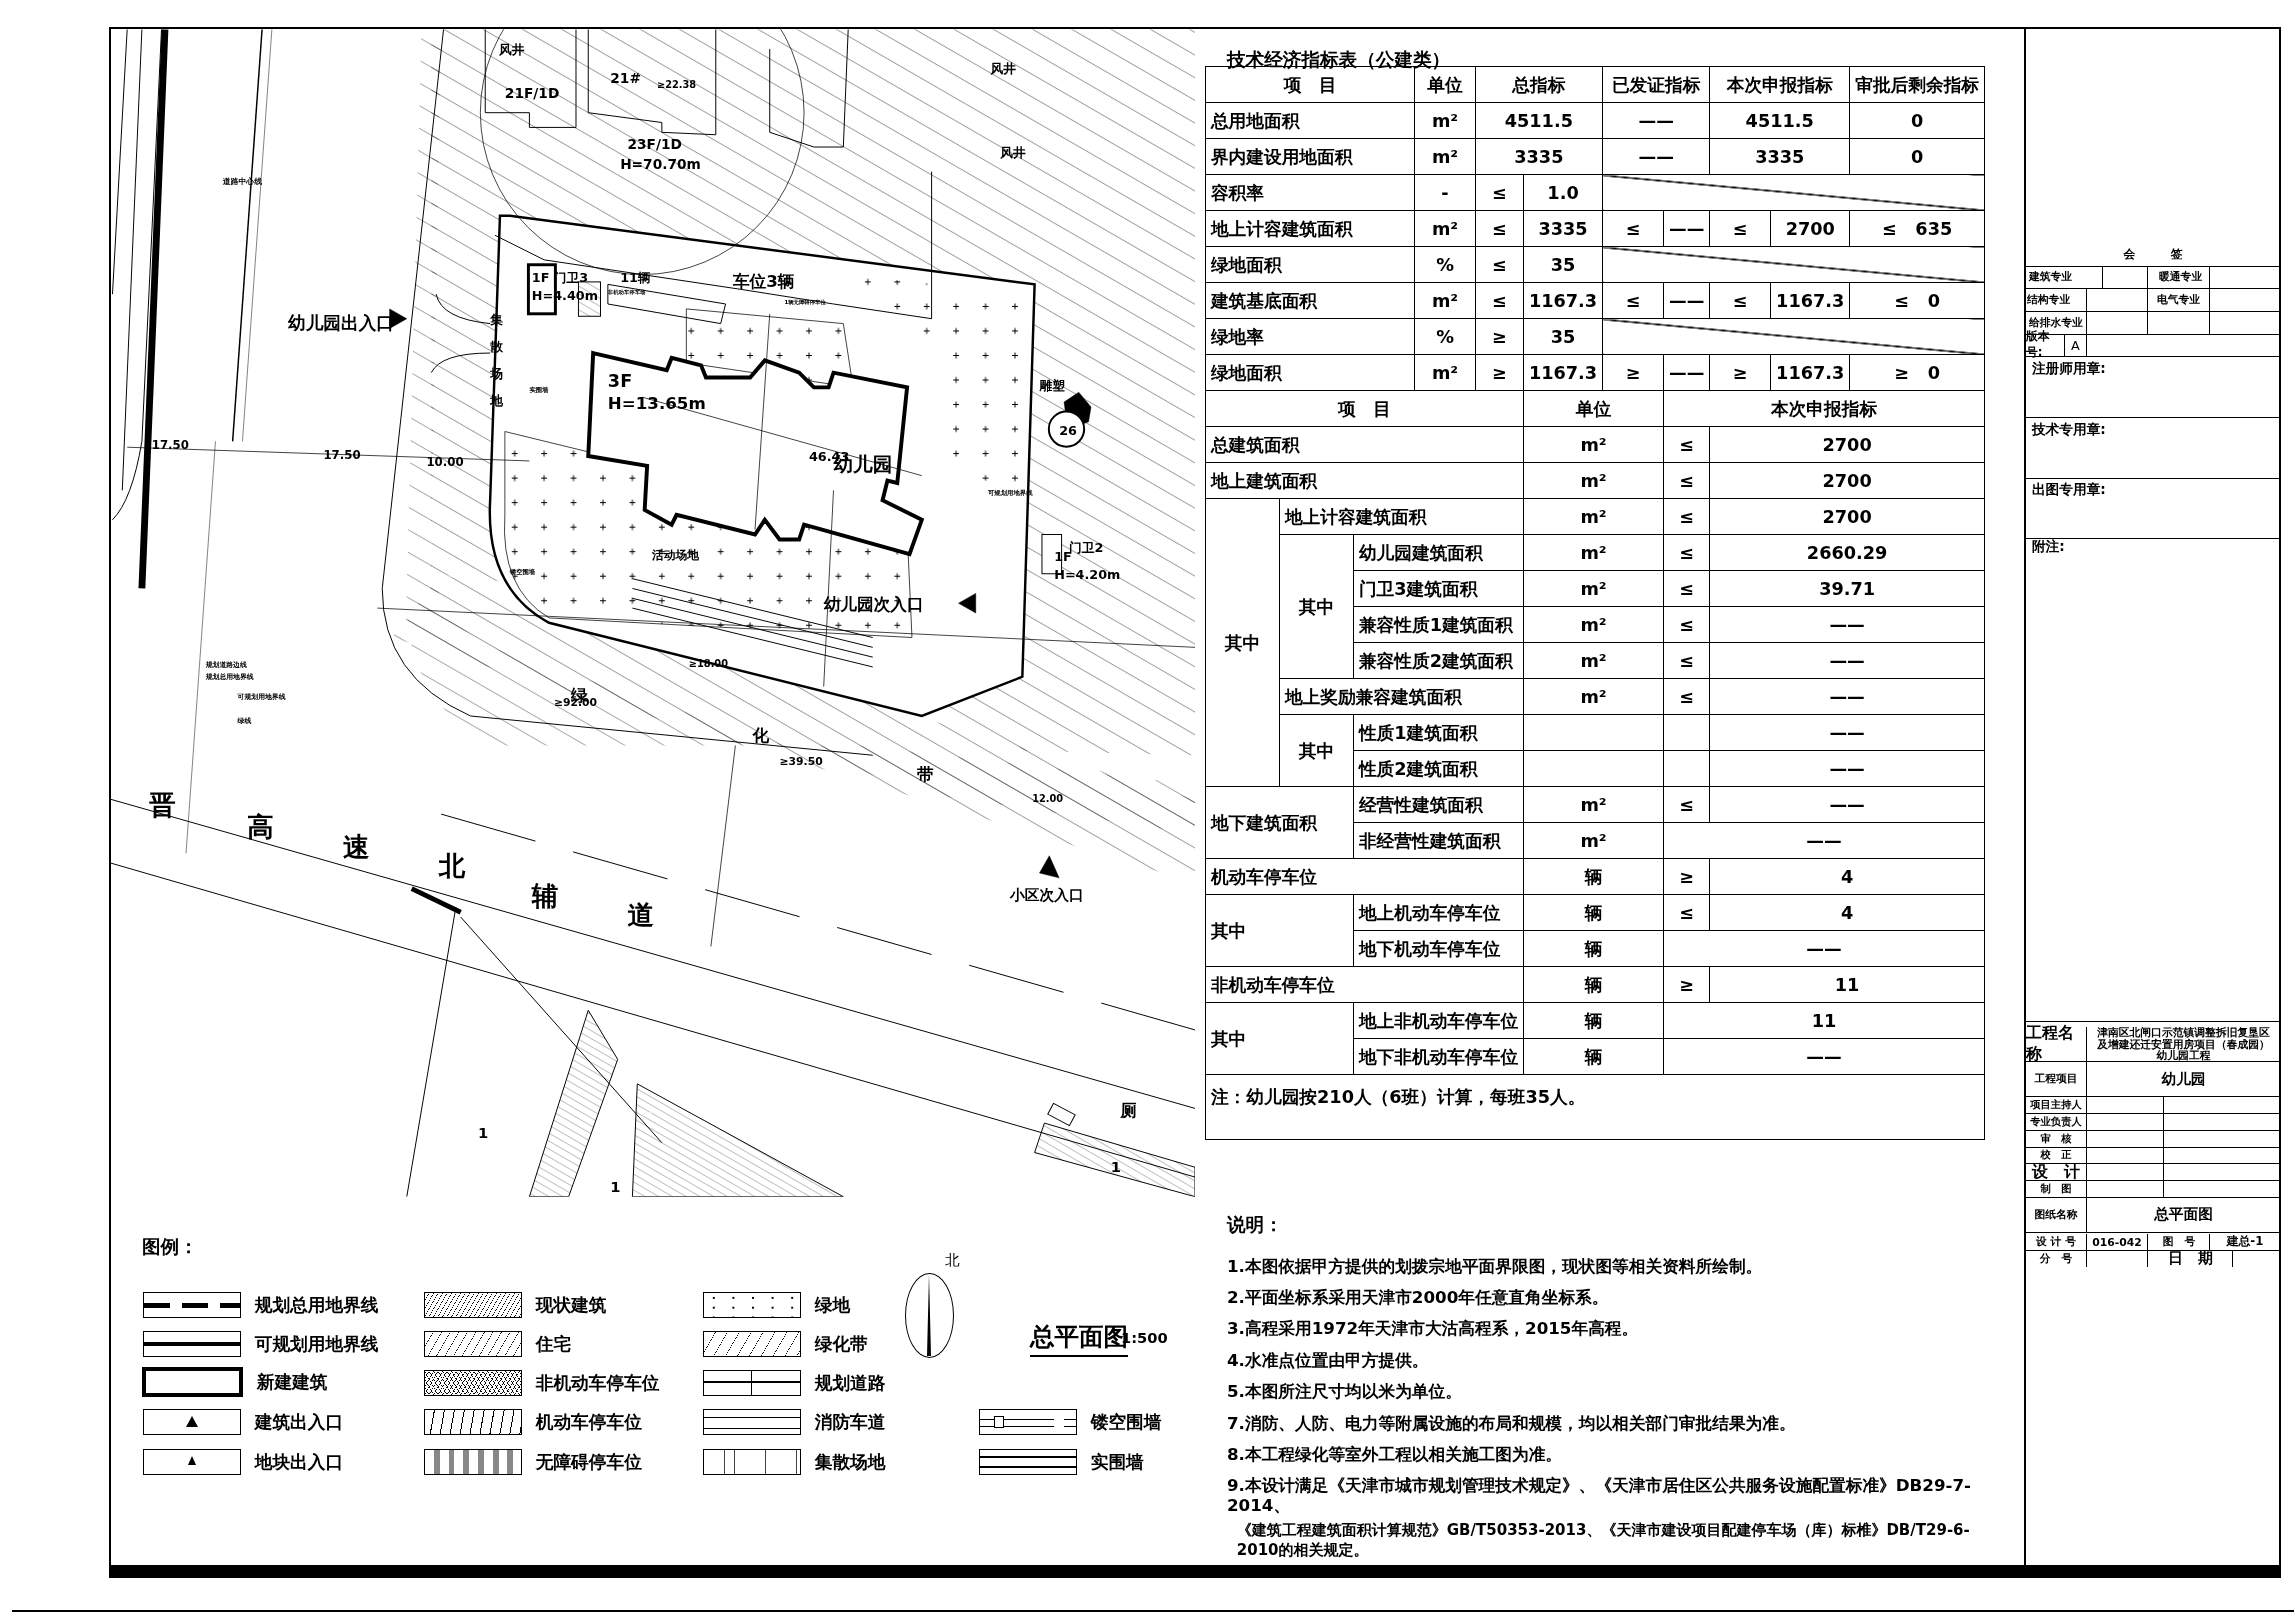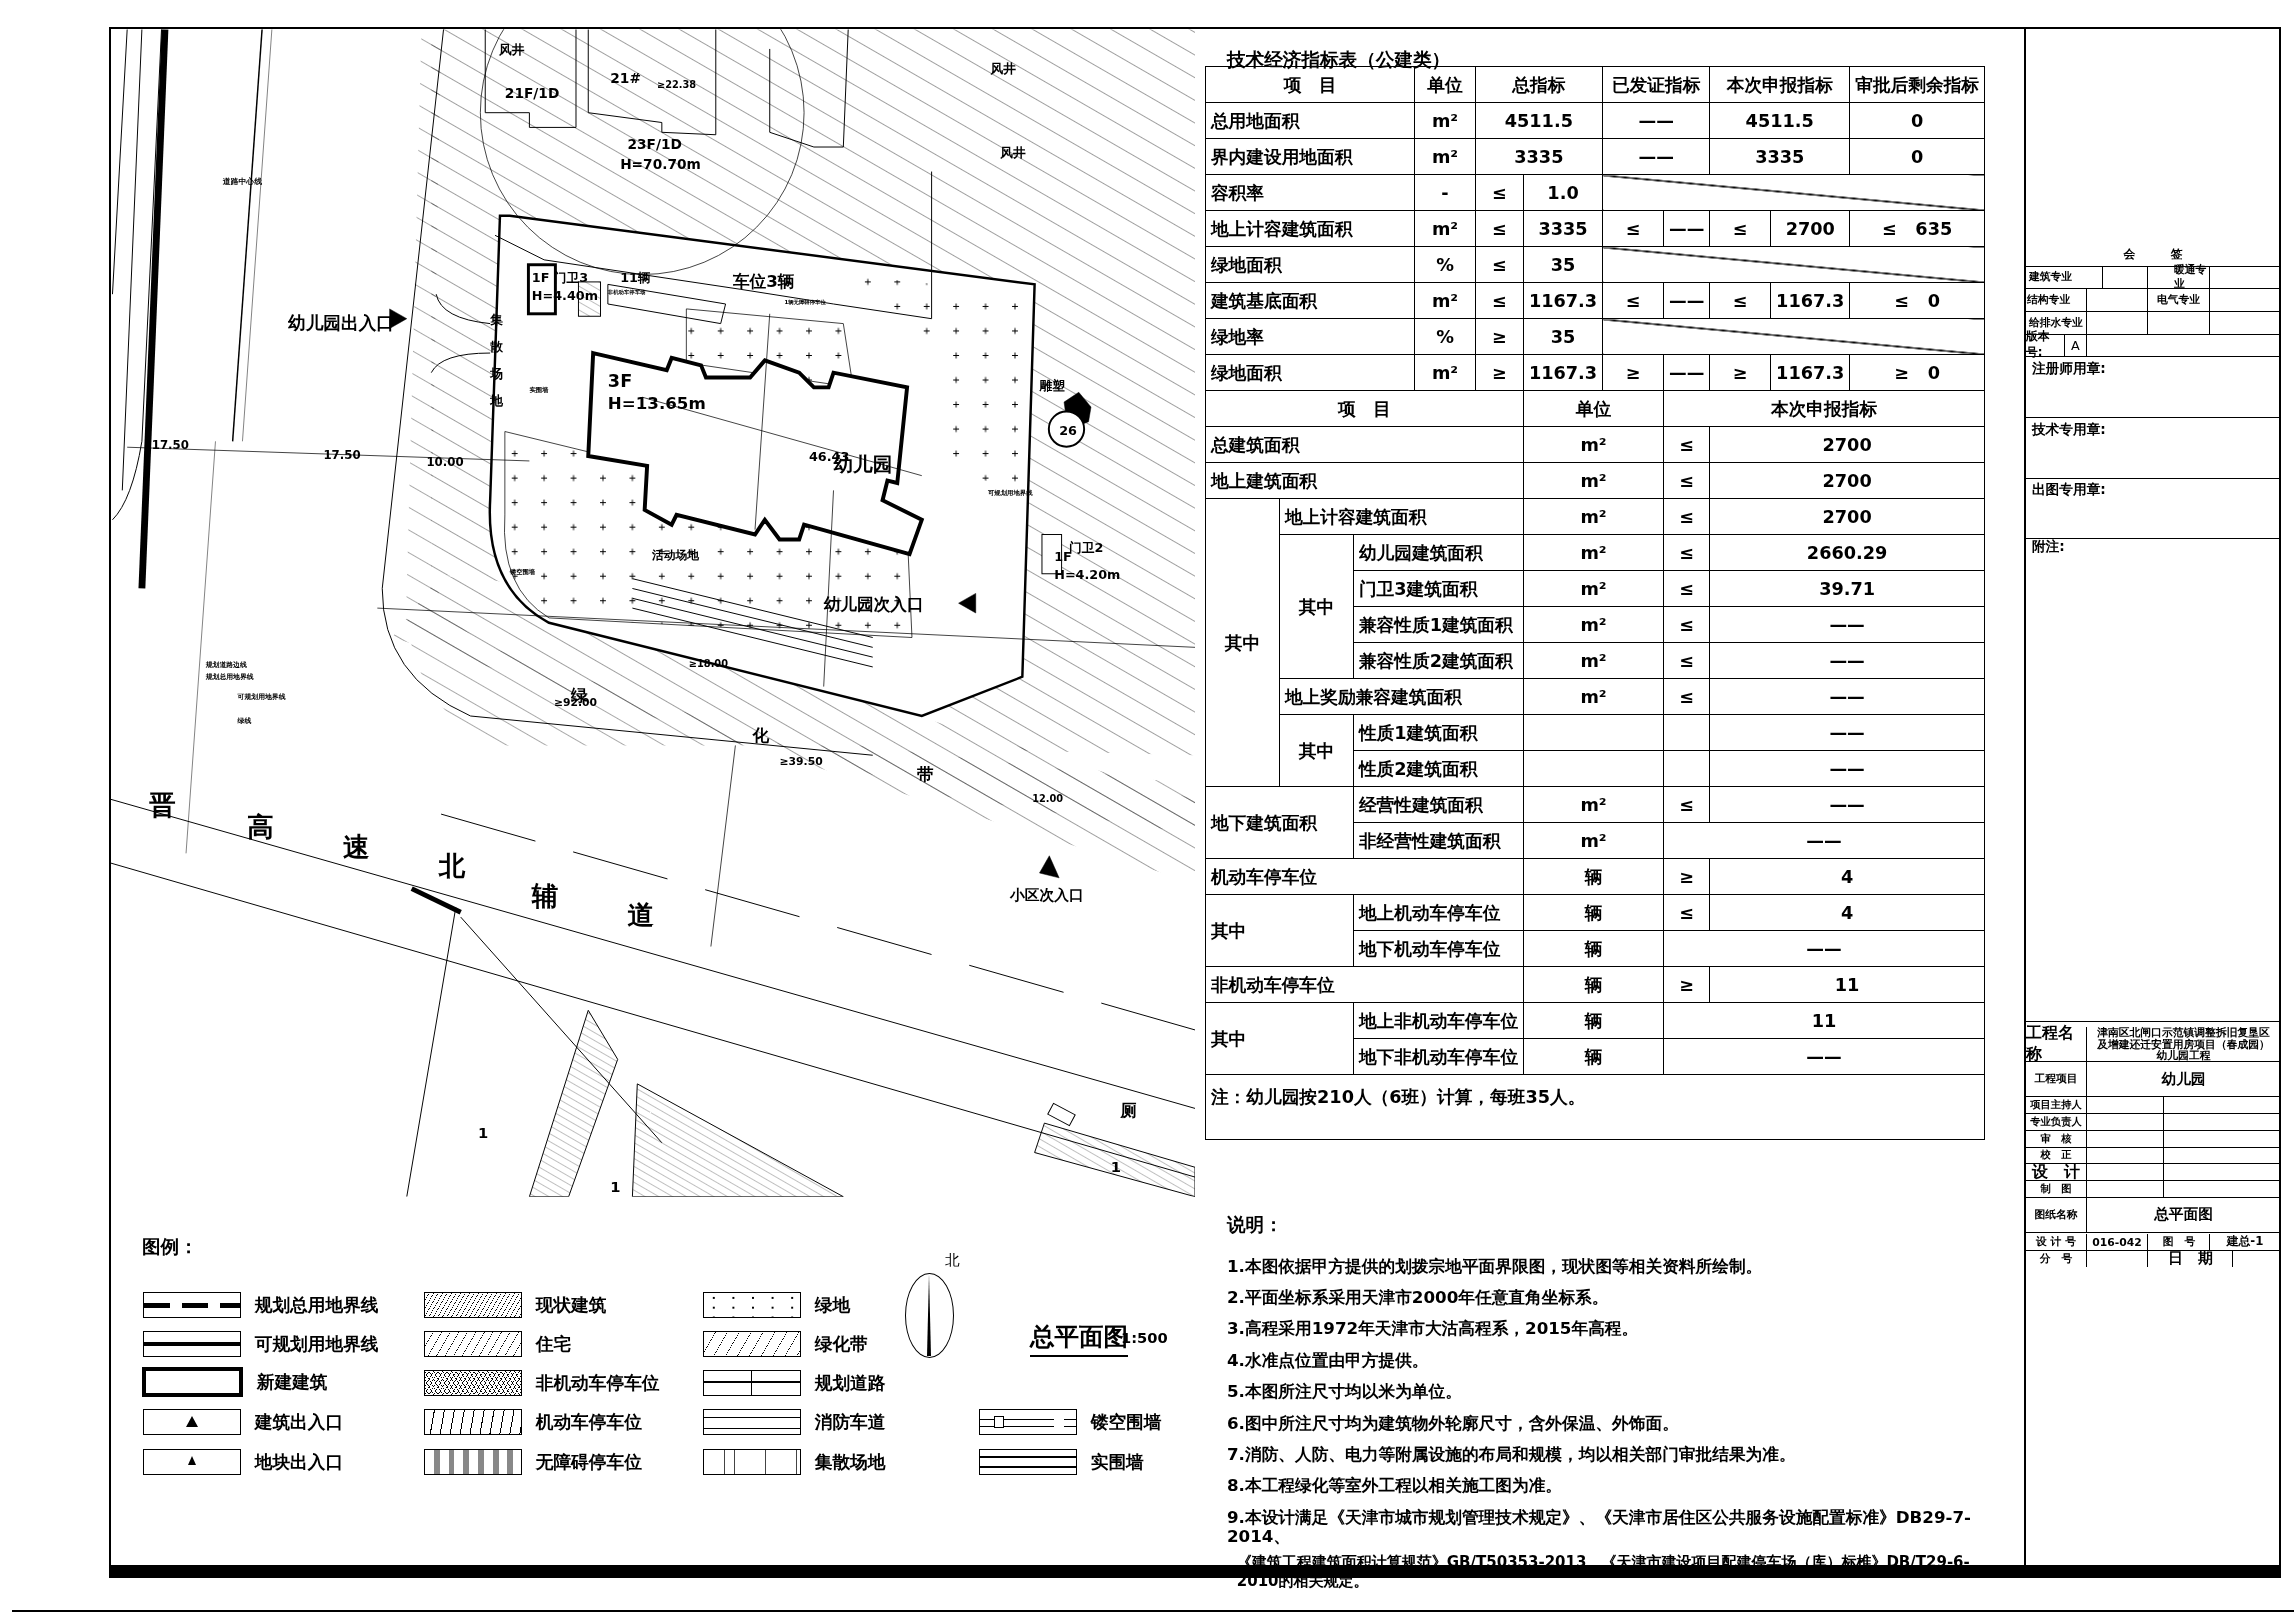--- a/index.html
+++ b/index.html
@@ -546,36 +546,35 @@
 </tbody>
   </table>
 
 <div class="notes">
   <div class="h">说明：</div>
   <p>1.本图依据甲方提供的划拨宗地平面界限图，现状图等相关资料所绘制。</p>
   <p>2.平面坐标系采用天津市2000年任意直角坐标系。</p>
   <p>3.高程采用1972年天津市大沽高程系，2015年高程。</p>
   <p>4.水准点位置由甲方提供。</p>
   <p>5.本图所注尺寸均以米为单位。</p>
-  <p>6.图中所注尺寸均为建筑物外轮廓尺寸，含外保温、外饰面。</p>
   <p>7.消防、人防、电力等附属设施的布局和规模，均以相关部门审批结果为准。</p>
   <p>8.本工程绿化等室外工程以相关施工图为准。</p>
   <p style="margin-bottom:5.9px">9.本设计满足《天津市城市规划管理技术规定》、《天津市居住区公共服务设施配置标准》DB29-7-2014、</p>
   <p style="padding-left:9.8px;font-size:15px">《建筑工程建筑面积计算规范》GB/T50353-2013、《天津市建设项目配建停车场（库）标椎》DB/T29-6-2010的相关规定。</p>
 </div>
 
 <div class="tblock">
 
   <div class="tb-row" style="top:215px;height:22.6px">
     <div class="tb-cell" style="left:0;right:0;border-right:none;font-size:11.8px">会　　　签</div>
   </div>
   <div class="tb-row" style="top:237px;height:22.6px">
     <div class="tb-cell" style="left:0;width:77px;justify-content:flex-start;padding-left:2.9px;font-size:10.8px">建筑专业</div>
     <div class="tb-cell" style="left:61px;width:61px"></div>
-    <div class="tb-cell" style="left:123px;width:61px;justify-content:flex-start;padding-left:25px;font-size:10.8px">暖通专业</div>
+    <div class="tb-cell" style="left:123px;width:61px;justify-content:flex-start;padding-left:10px;font-size:10.8px">暖通专业</div>
     <div class="tb-cell" style="left:184px;width:70px;border-right:none"></div>
   </div>
   <div class="tb-row" style="top:260px;height:22.6px">
     <div class="tb-cell" style="left:0;width:61px;justify-content:flex-start;padding-left:1px;font-size:10.8px">结构专业</div>
     <div class="tb-cell" style="left:61px;width:61px"></div>
     <div class="tb-cell" style="left:123px;width:61px;justify-content:flex-start;padding-left:7.9px;font-size:10.8px">电气专业</div>
     <div class="tb-cell" style="left:184px;width:70px;border-right:none"></div>
   </div>
   <div class="tb-row" style="top:283px;height:22.6px">
     <div class="tb-cell" style="left:0;width:61px;justify-content:flex-start;padding-left:2.9px;font-size:10.8px">给排水专业</div>

